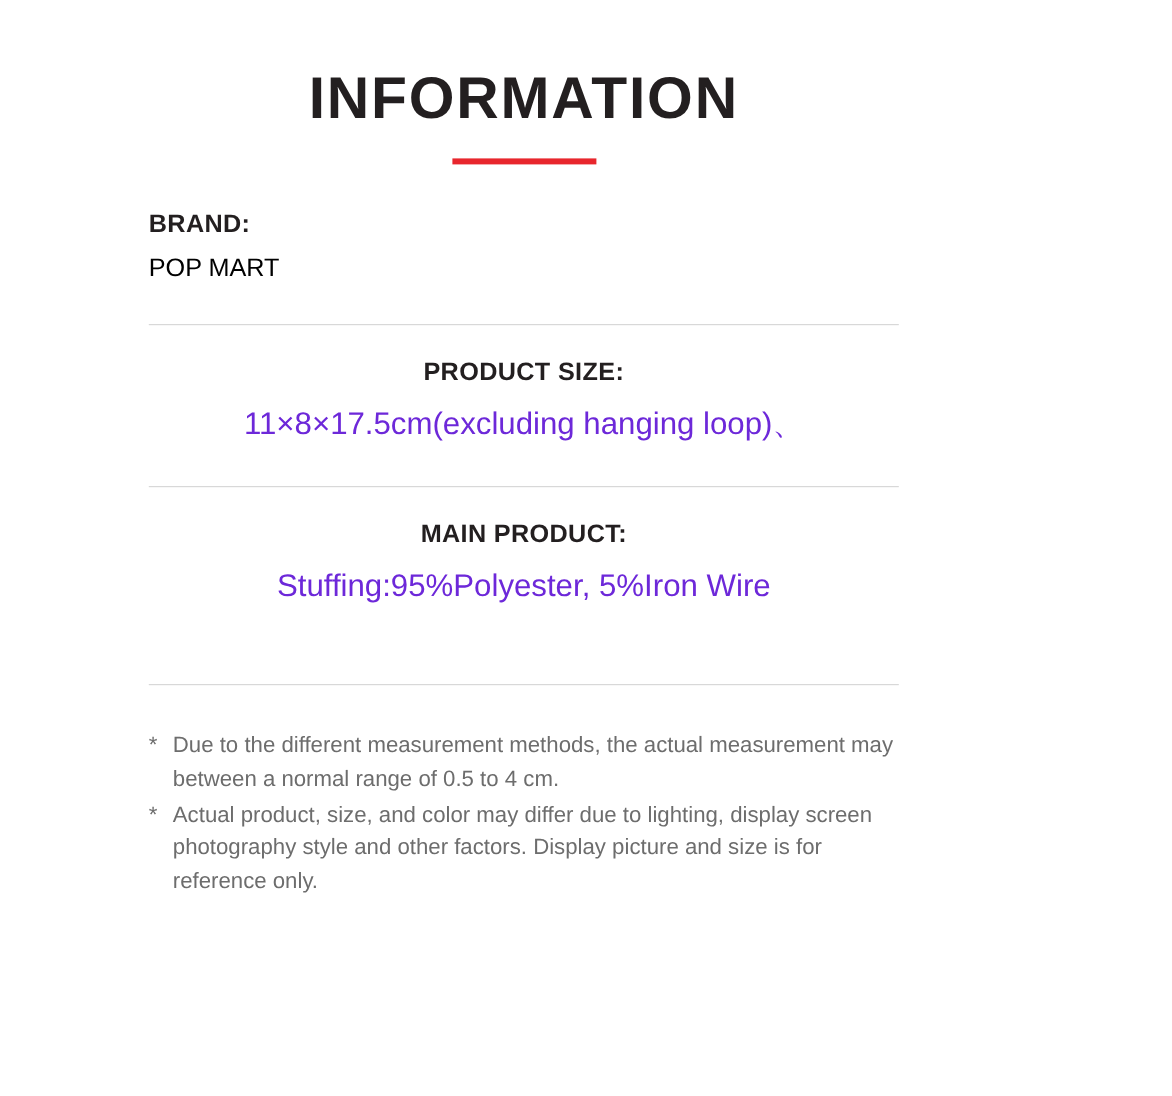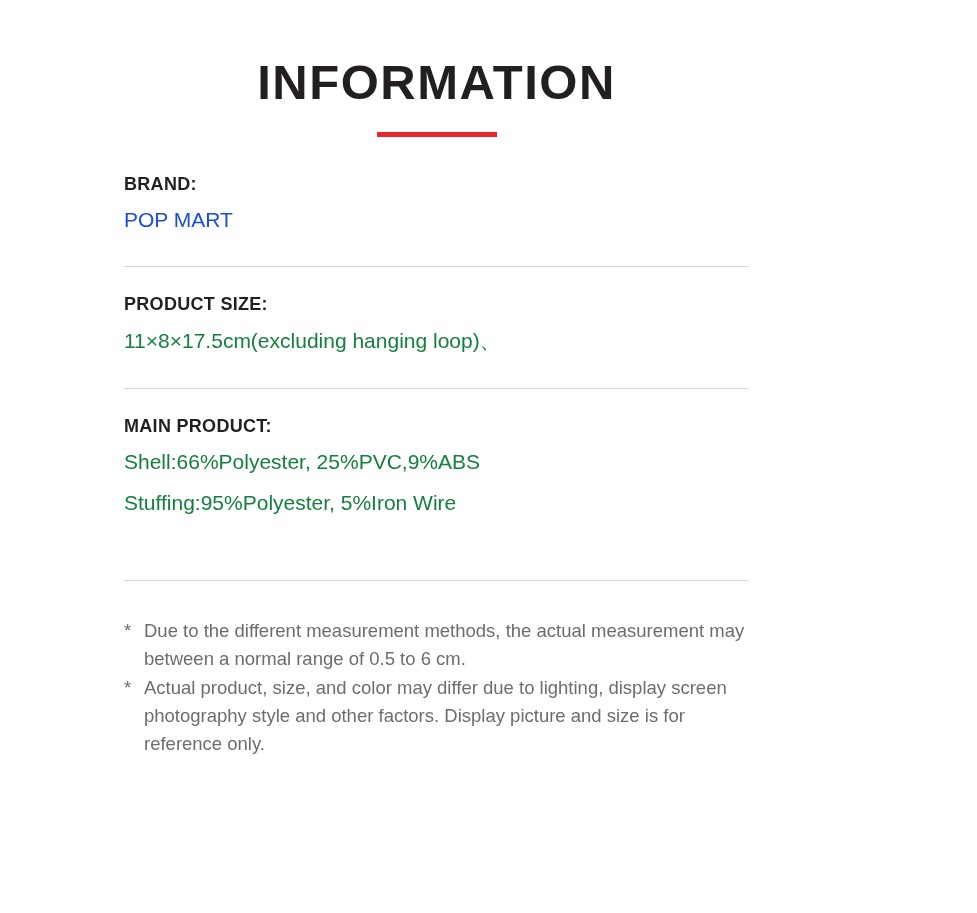--- a/index.html
+++ b/index.html
@@ -45,44 +45,45 @@
     margin-top: 36px;
   }
   .col-left {
     width: 415px;
     flex: 0 0 415px;
   }
   .col-right {
     flex: 1 1 auto;
   }
   .label {
-    font-size: 18px;
+    font-size: 21px;
     font-weight: bold;
     color: #231f20;
     letter-spacing: 0.3px;
     line-height: 1.3;
   }
   .value {
     font-size: 21px;
-    color: #1d4ed8;
+    color: #000000;
     line-height: 1.9;
     margin-top: 4px;
     font-weight: 400;
   }
   .divider {
     height: 1px;
     background: #d8d8d8;
     margin: 26px 0 0 0;
   }
   .block {
     margin-top: 26px;
+    text-align: center;
   }
   .block .value-line {
-    font-size: 21px;
-    color: #15803d;
+    font-size: 26px;
+    color: #6d28d9;
     line-height: 1.95;
   }
   .block .label {
     margin-bottom: 4px;
   }
   .spacer-divider {
     margin-top: 56px;
   }
   .notes {
     margin-top: 36px;
@@ -126,30 +127,29 @@
 
     <div class="block">
       <div class="label">PRODUCT SIZE:</div>
       <div class="value-line">11×8×17.5cm(excluding hanging loop)、</div>
     </div>
 
     <div class="divider"></div>
 
     <div class="block">
       <div class="label">MAIN PRODUCT:</div>
-      <div class="value-line">Shell:66%Polyester, 25%PVC,9%ABS</div>
       <div class="value-line">Stuffing:95%Polyester, 5%Iron Wire</div>
     </div>
 
     <div class="divider spacer-divider"></div>
 
     <div class="notes">
       <div class="note">
         <div class="note-star">*</div>
-        <div class="note-text">Due to the different measurement methods, the actual measurement may between a normal range of 0.5 to 6 cm.</div>
+        <div class="note-text">Due to the different measurement methods, the actual measurement may between a normal range of 0.5 to 4 cm.</div>
       </div>
       <div class="note">
         <div class="note-star">*</div>
         <div class="note-text">Actual product, size, and color may differ due to lighting, display screen photography style and other factors. Display picture and size is for reference only.</div>
       </div>
     </div>
 
   </div>
 </div>
 

